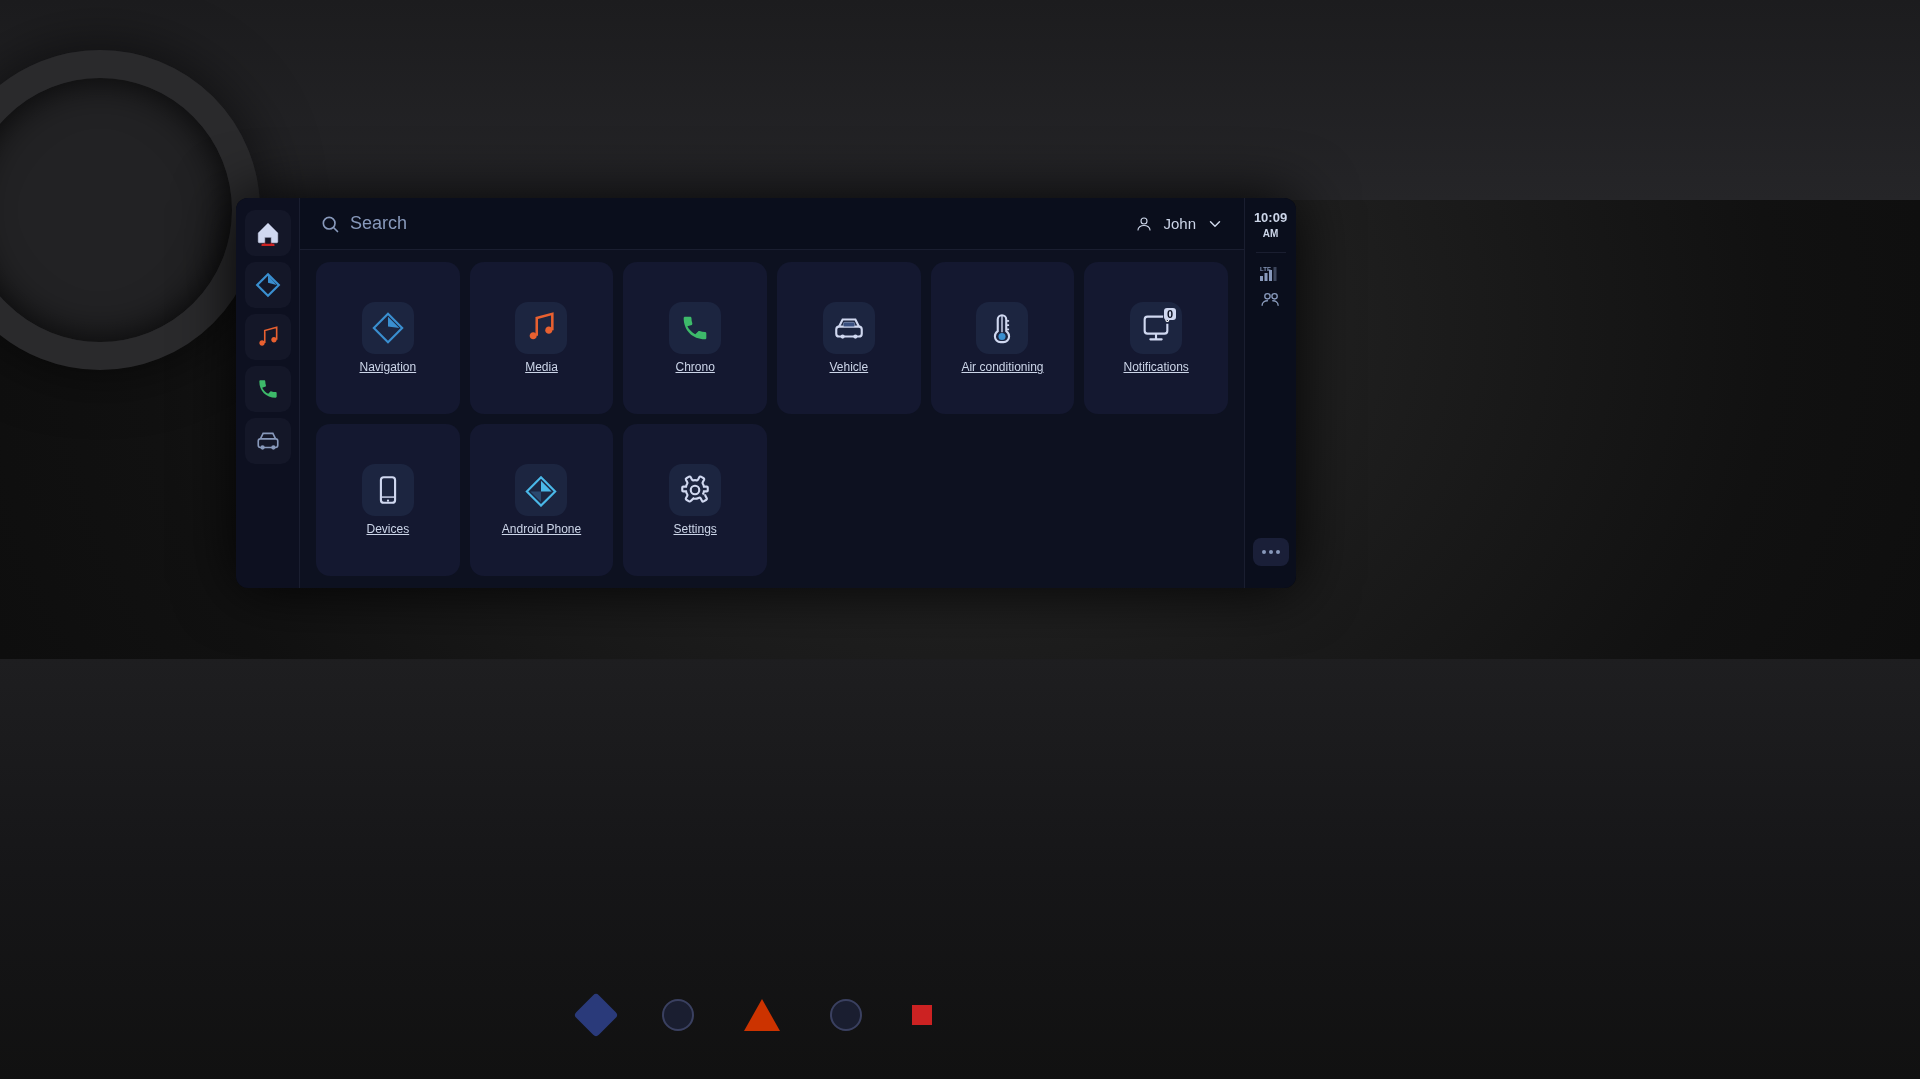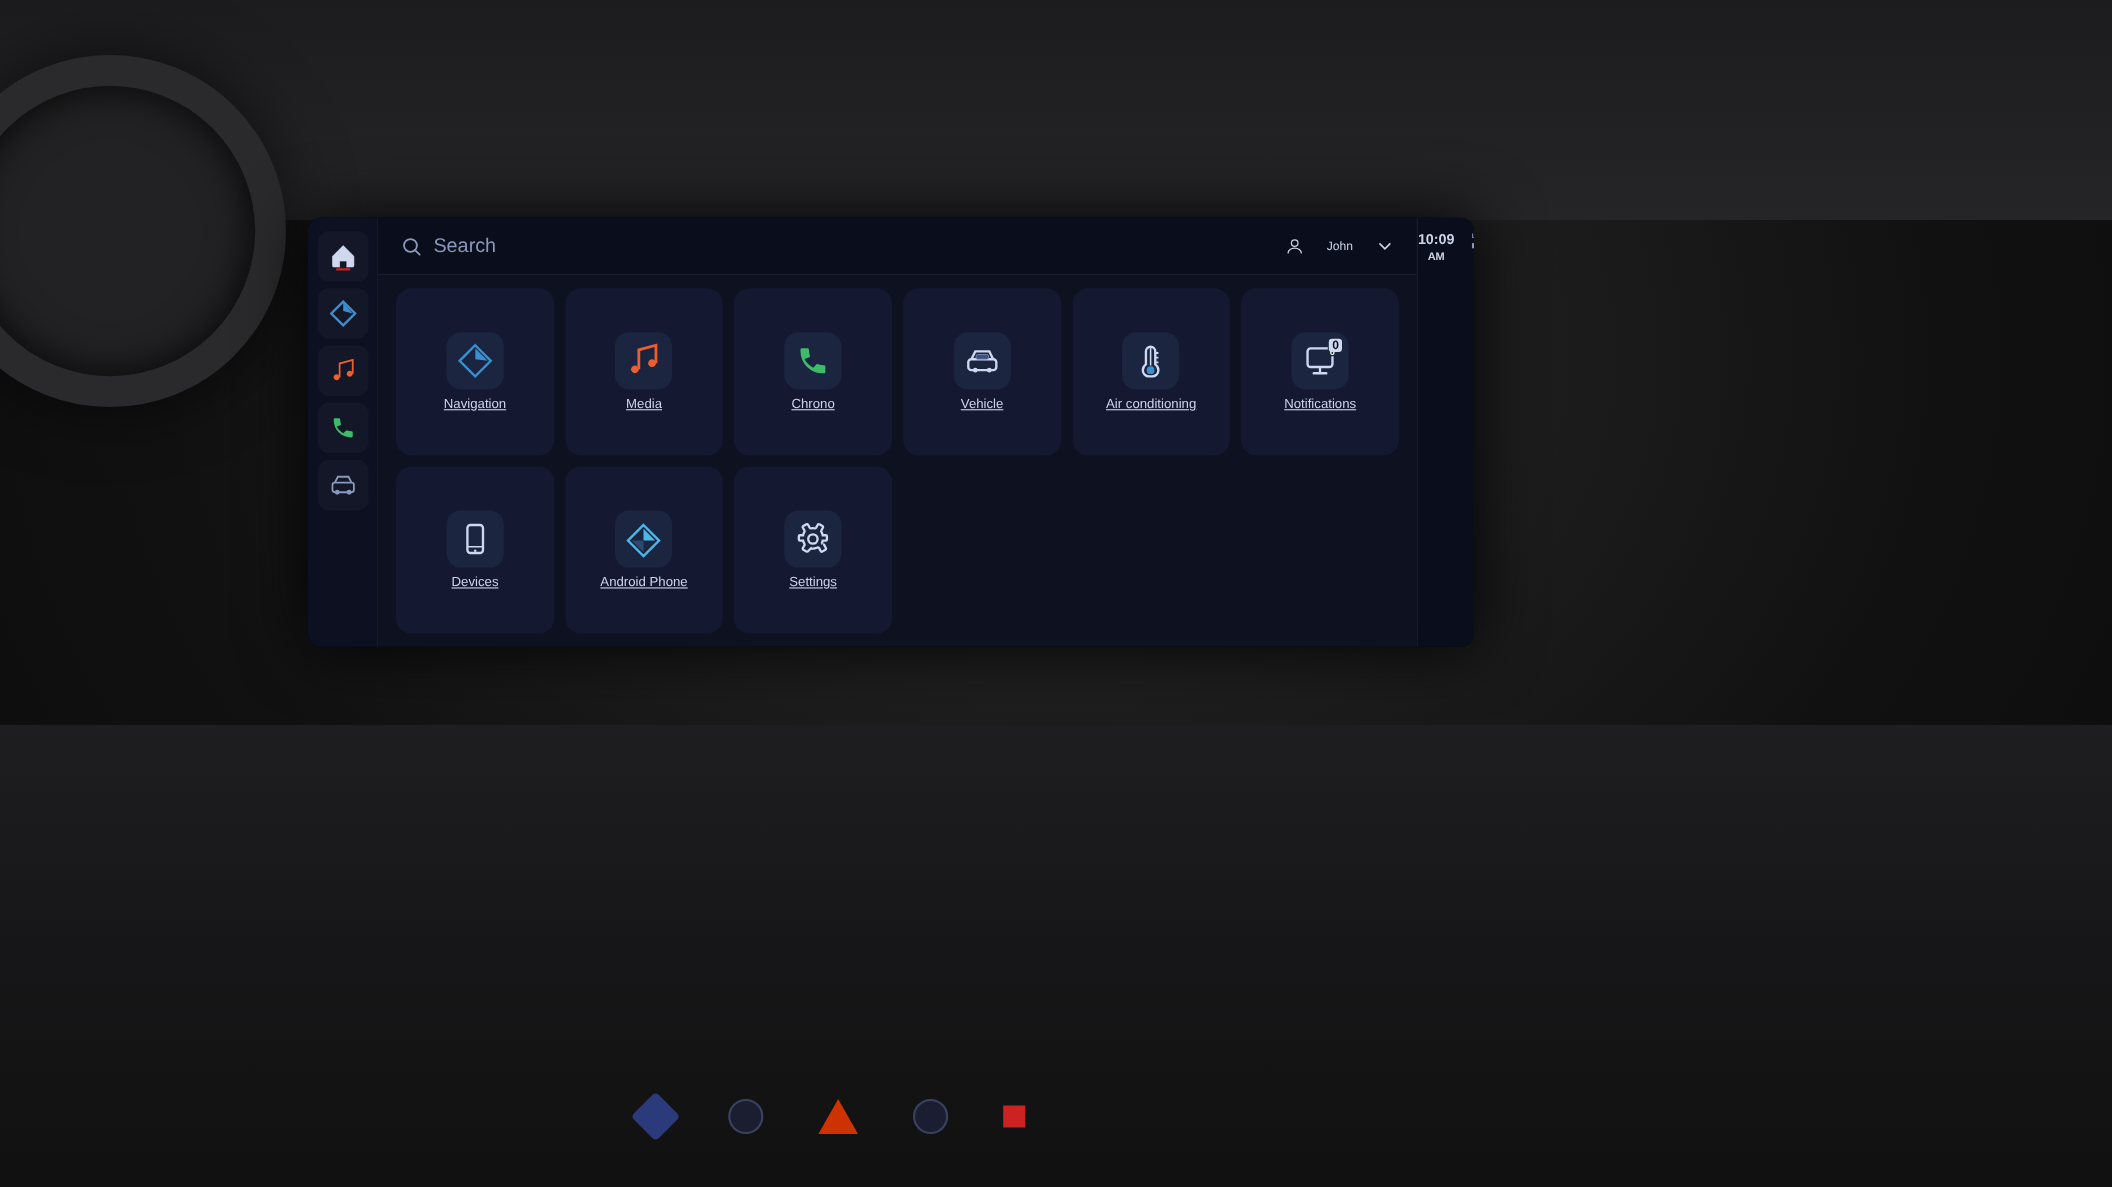--- a/index.html
+++ b/index.html
@@ -57,21 +57,20 @@
       position: absolute;
       top: 198px;
       left: 236px;
       width: 1060px;
       height: 390px;
       background: #0a0d1a;
       border-radius: 12px;
       box-shadow: 0 0 60px rgba(0,0,0,0.9), inset 0 0 20px rgba(0,0,0,0.5);
       overflow: hidden;
       display: flex;
-      margin-left: 44px;
     }
 
     
     .sidebar {
       width: 64px;
       background: #0d1020;
       display: flex;
       flex-direction: column;
       align-items: center;
       padding-top: 12px;
@@ -130,23 +129,23 @@
     }
 
     .search-bar svg {
       width: 20px;
       height: 20px;
     }
 
     .user-info {
       display: flex;
       align-items: center;
-      gap: 20px;
+      gap: 10px;
       color: #ccd5e8;
-      font-size: 11px;
+      font-size: 15px;
       cursor: pointer;
       text-align: right;
     }
 
     .user-info svg {
       width: 18px;
       height: 18px;
     }
 
     
@@ -188,22 +187,22 @@
       white-space: nowrap;
       text-decoration: underline;
     }
 
     
     .status-bar {
       width: 52px;
       background: #0a0e1c;
       border-left: 1px solid #1a1e30;
       display: flex;
-      flex-direction: row;
-      align-items: flex-start;
+      flex-direction: column;
+      align-items: center;
       padding: 12px 0;
       gap: 8px;
       flex-shrink: 0;
     }
 
     .time-display {
       color: #ccd5e8;
       font-size: 13px;
       font-weight: bold;
       text-align: center;

